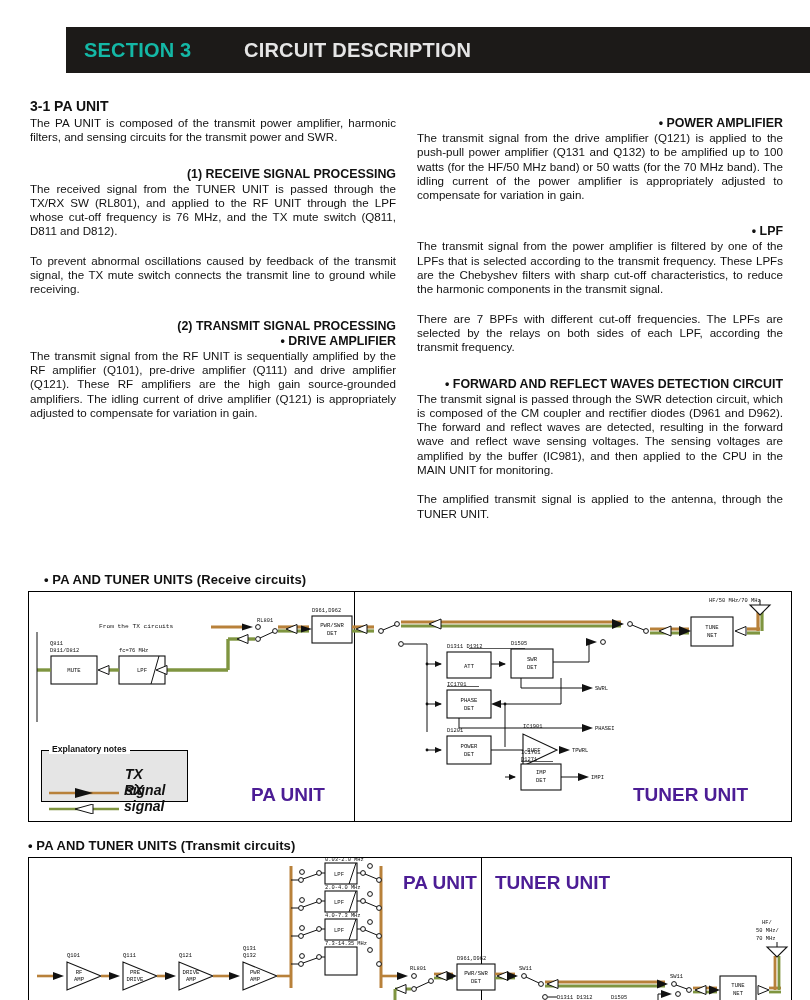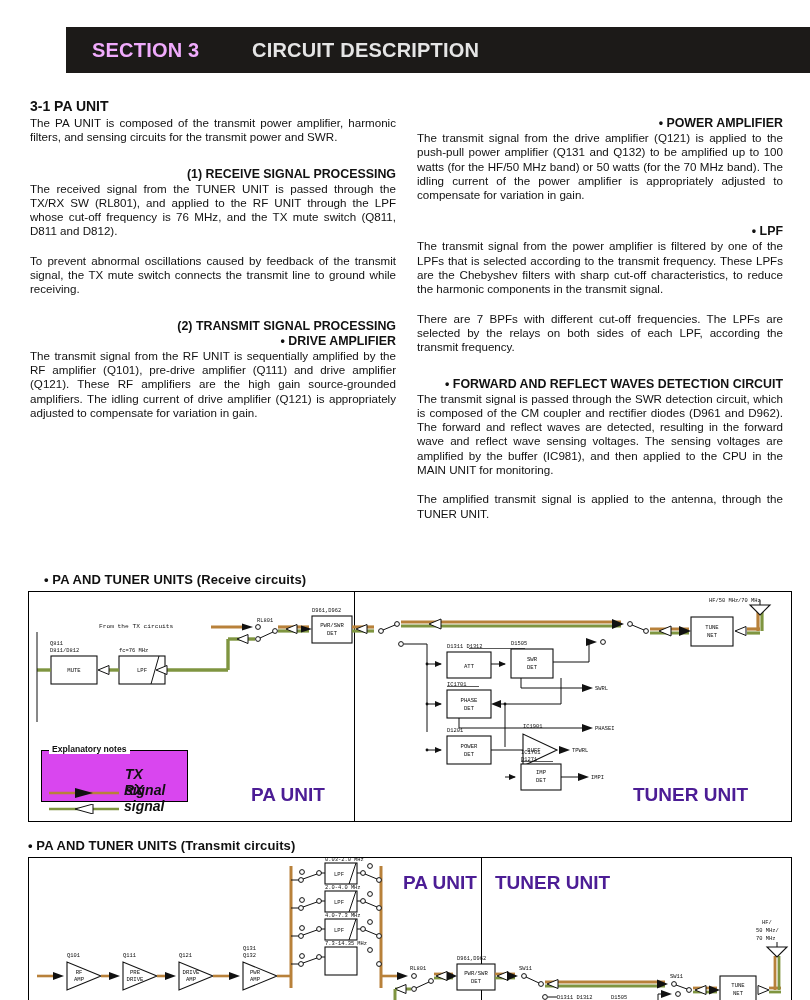--- a/index.html
+++ b/index.html
@@ -9,22 +9,22 @@
     -webkit-font-smoothing:antialiased;
   }
   .page{position:relative;width:810px;height:1000px;}
 
   
   .section-band{
     position:absolute;left:66px;top:27px;width:744px;height:46px;
     background:#1c1a18;display:flex;align-items:center;
   }
   .section-band .sec-no{
-    color:#f0abfc;font-weight:bold;font-size:20px;letter-spacing:.2px;
-    margin-left:26px;width:160px;
+    color:#14b8a6;font-weight:bold;font-size:20px;letter-spacing:.2px;
+    margin-left:18px;width:160px;
   }
   .section-band .sec-title{
     color:#e5e5e5;font-weight:bold;font-size:20px;letter-spacing:.2px;
   }
 
   
   .col{position:absolute;width:366px;font-size:11.6px;line-height:14.3px;}
   .col.left{left:30px;top:98px;}
   .col.right{left:417px;top:116px;}
   .h-sub{font-weight:bold;font-size:14px;line-height:17px;margin:0 0 1px 0;}
@@ -51,21 +51,21 @@
   .unit-label{position:absolute;font-weight:bold;font-size:19px;color:#4c1d95;}
 
   svg.sheet{position:absolute;left:0;top:0;}
   text.lbl{font-family:"Liberation Mono", monospace;font-size:5.4px;fill:#111;}
   text.lbl-b{font-family:"Liberation Mono", monospace;font-size:5.6px;fill:#111;}
   text.blk{font-family:"Liberation Mono", monospace;font-size:5.6px;fill:#111;text-anchor:middle;}
 
   
   .legend{
     position:absolute;left:12px;top:158px;width:145px;height:50px;
-    border:1.2px solid #000;background:#d946ef;
+    border:1.2px solid #000;background:#e5e5e5;
   }
   .legend .lg-title{
     position:absolute;left:7px;top:-7px;background:#fff;padding:0 3px;
     font-size:8.6px;font-weight:bold;
   }
   .legend .lg-row{
     position:absolute;left:7px;display:flex;align-items:flex-end;font-size:14px;font-weight:600;font-style:italic;
   }
   .legend .lg-row.r1{top:15px;}
   .legend .lg-row.r2{top:31px;}

